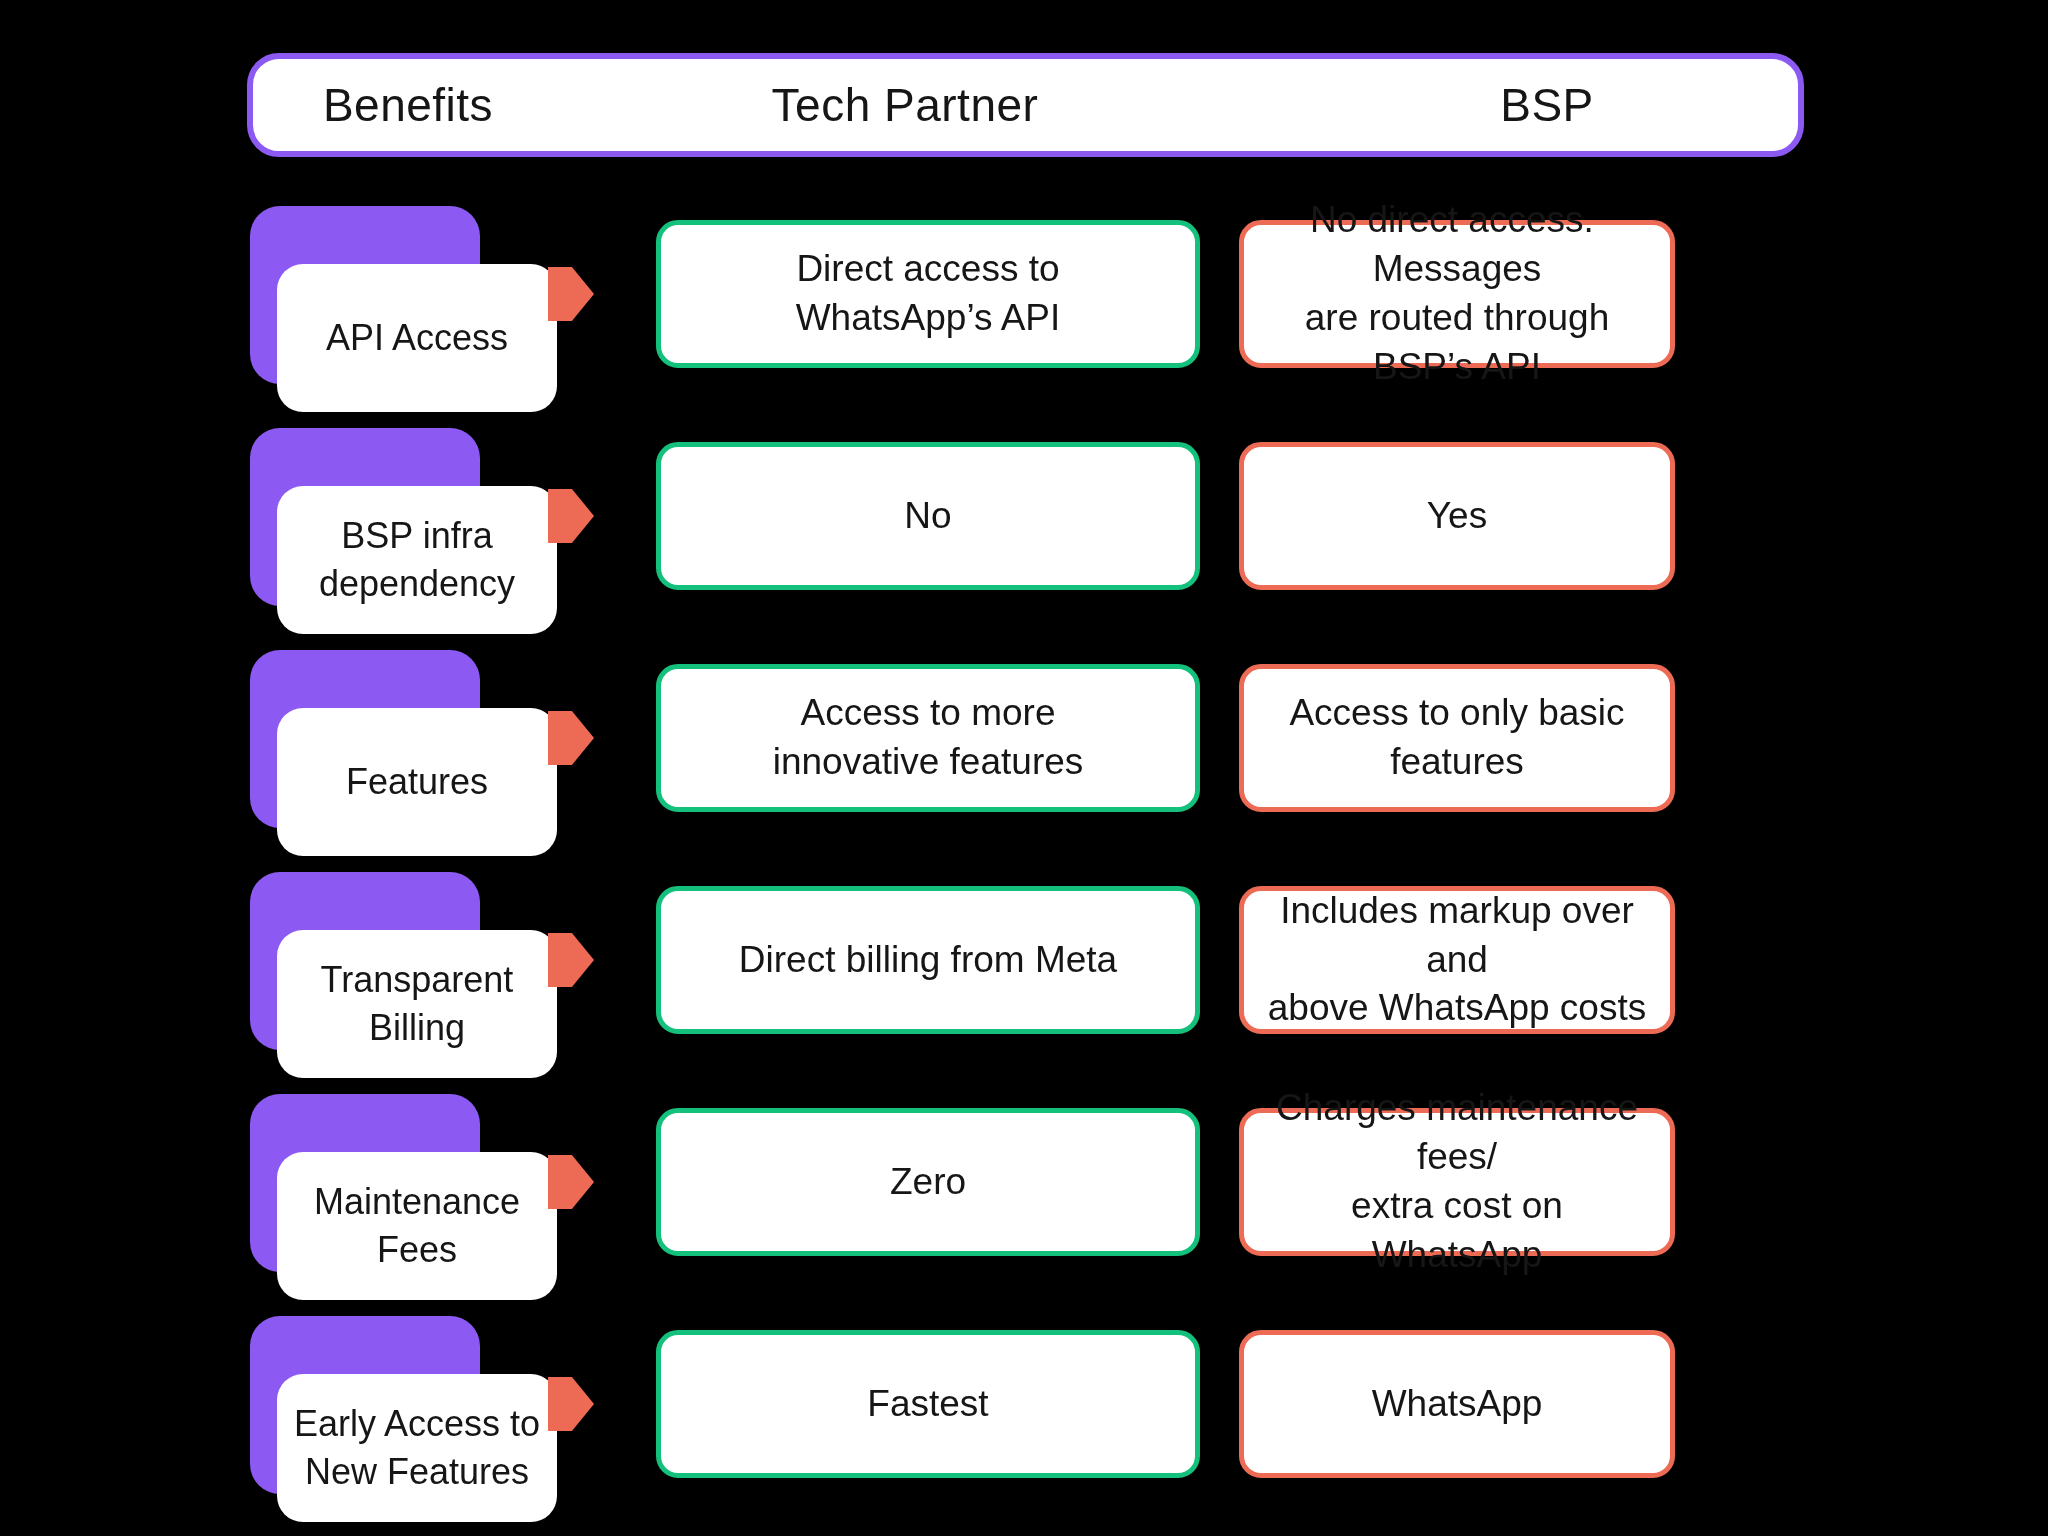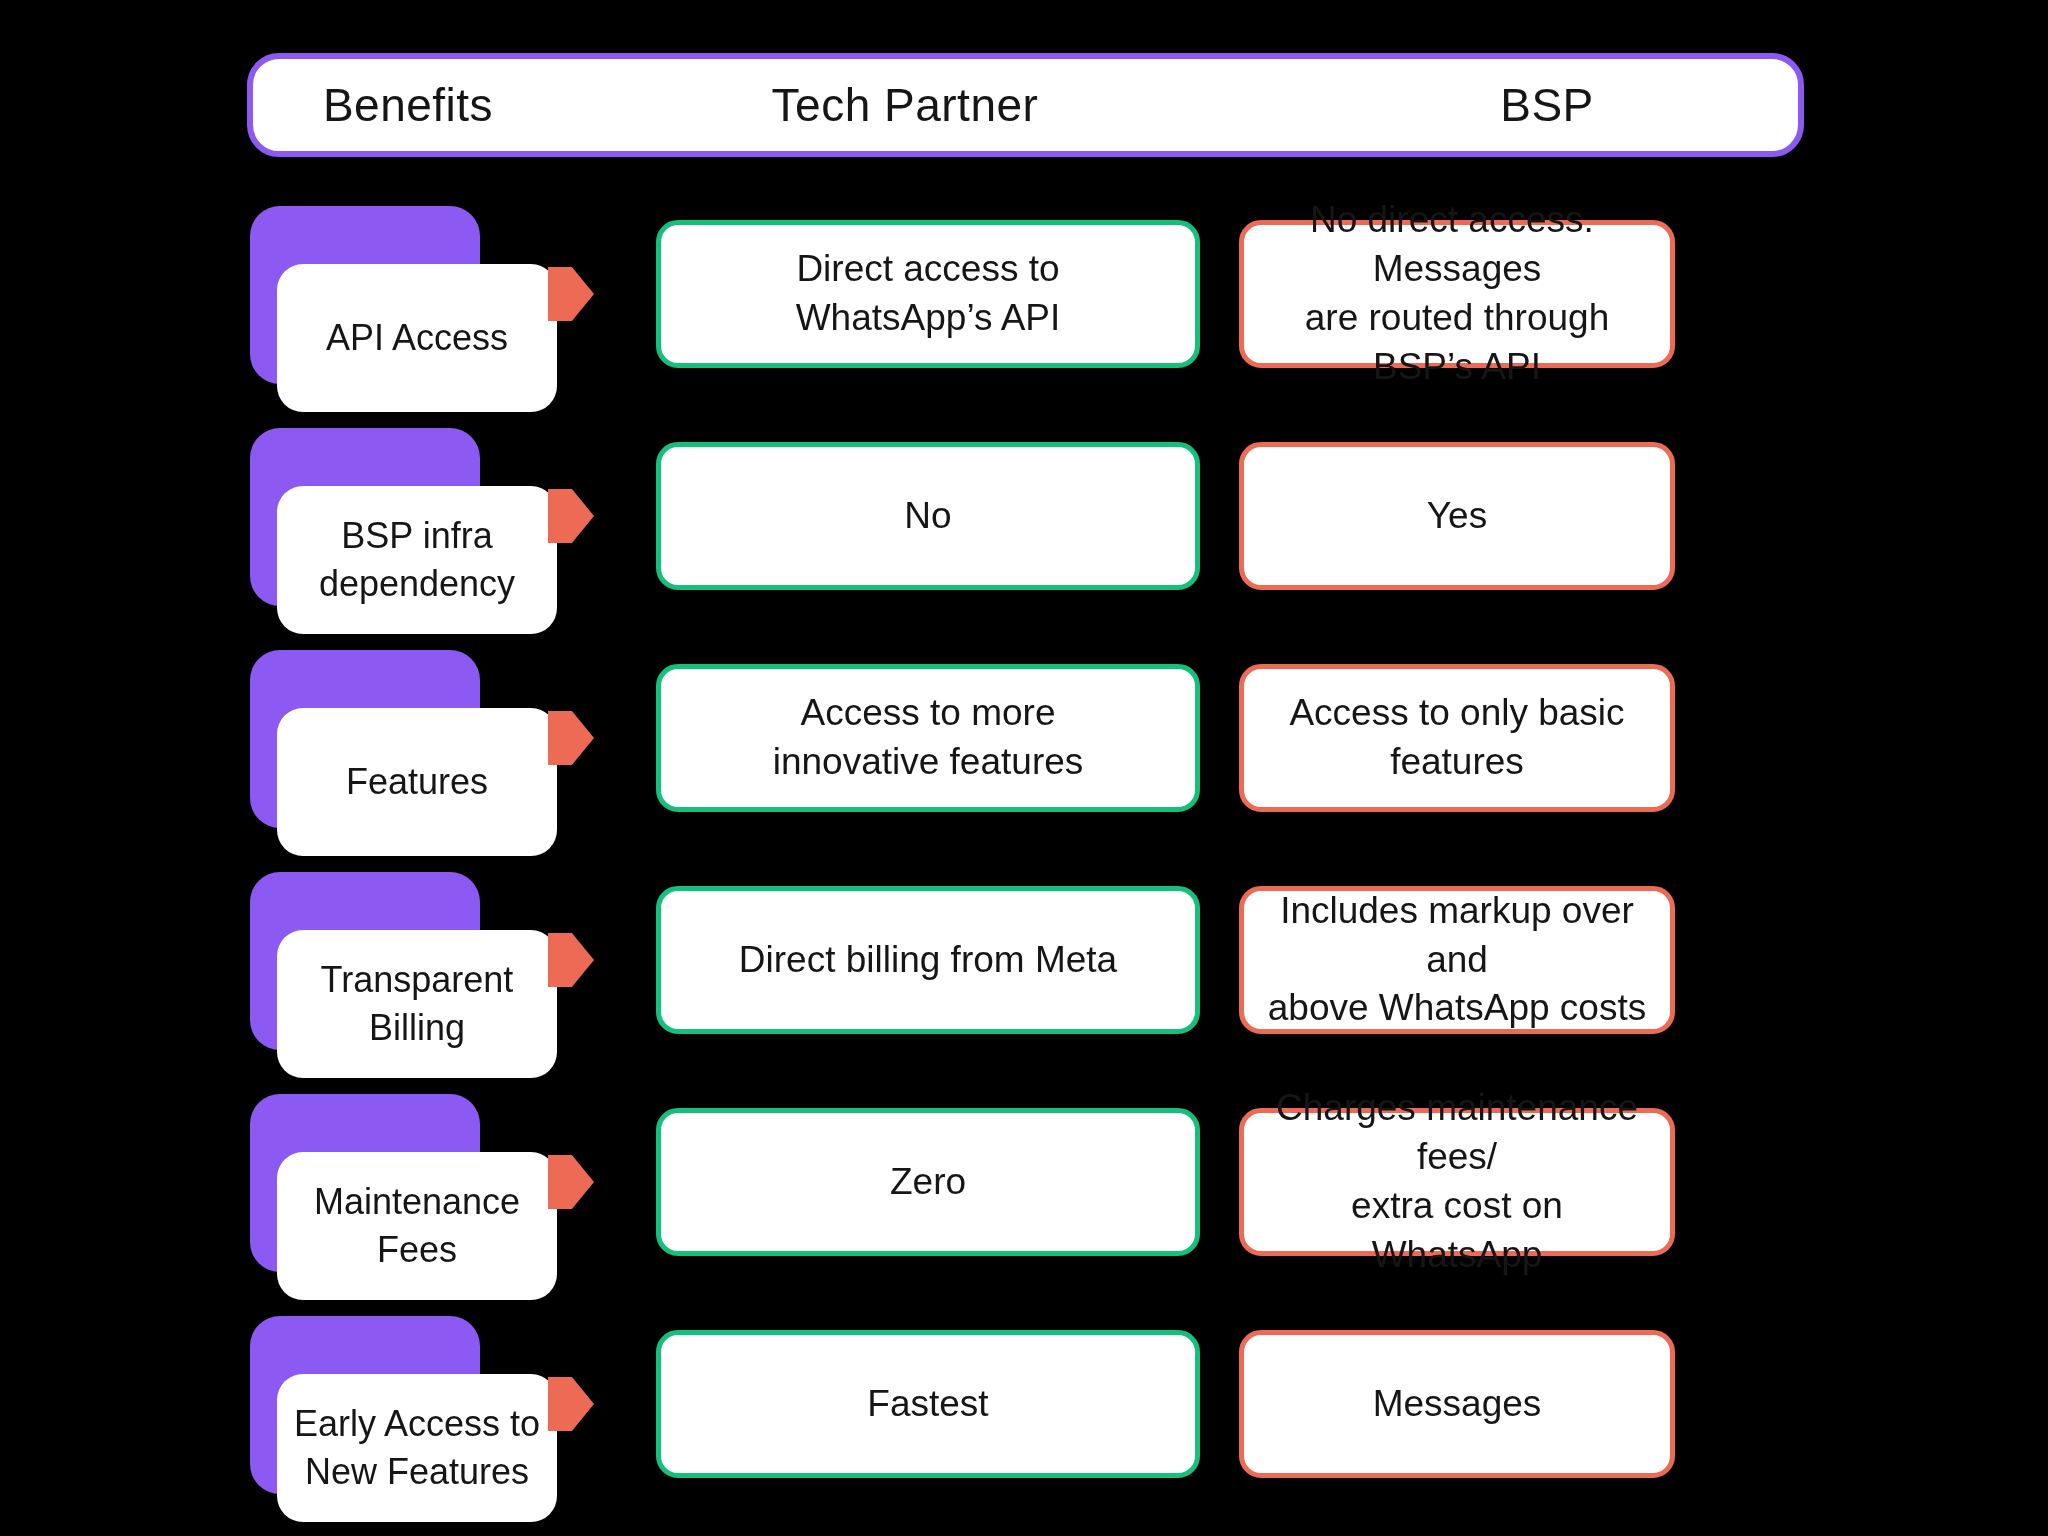--- a/index.html
+++ b/index.html
@@ -191,17 +191,17 @@
     <div class="label-shadow"></div>
     <div class="label-card">
       <span>Early Access to
 New Features</span>
     </div>
     <div class="arrow"></div>
     <div class="cell green">
       <span>Fastest</span>
     </div>
     <div class="cell coral">
-      <span>Messages</span>
+      <span>WhatsApp</span>
     </div>
   </div>
 
 </div>
 
 </body></html>

